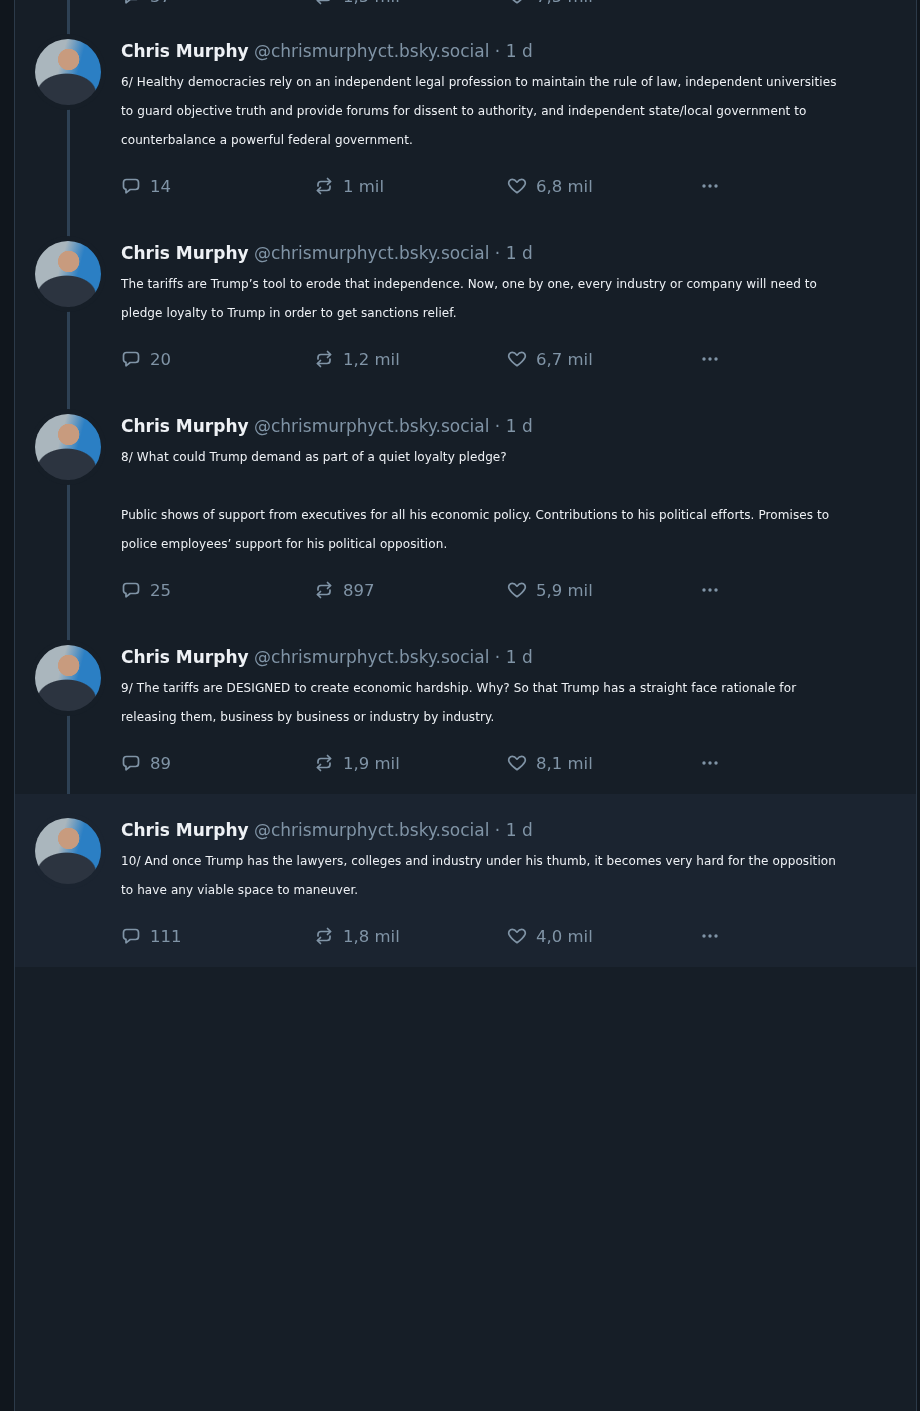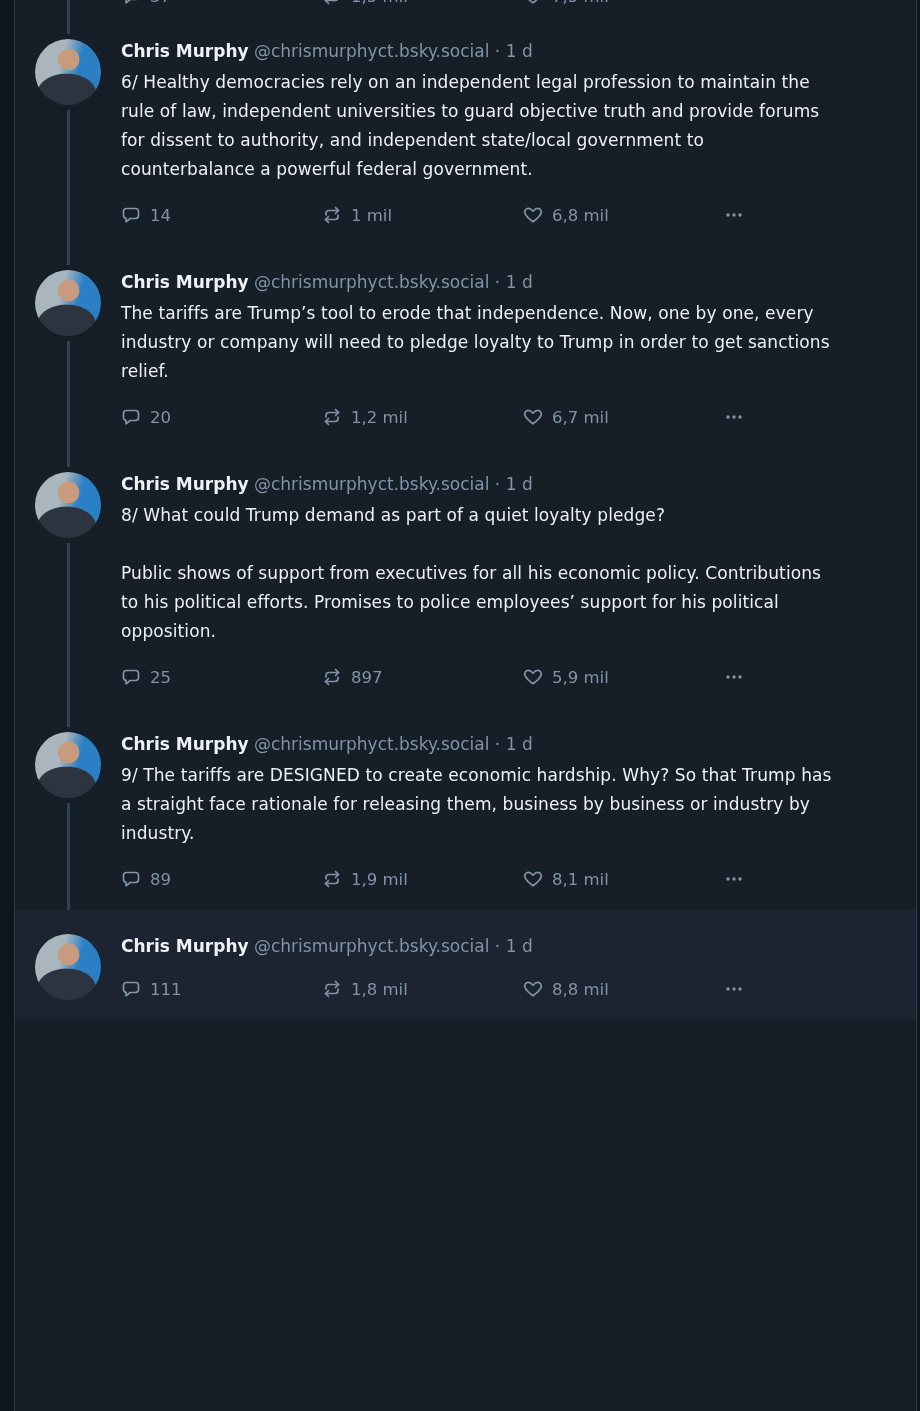--- a/index.html
+++ b/index.html
@@ -47,27 +47,27 @@
       radial-gradient(circle 11px at 51% 31%, #c89b7e 95%, rgba(0,0,0,0)),
       radial-gradient(ellipse 30px 20px at 48% 82%, #2c3440 95%, rgba(0,0,0,0)),
       linear-gradient(105deg, #aab6bd 38%, #2b7fc4 62%);
   }
   .post.highlighted .avatar{box-shadow:0 0 0 5px var(--highlight-bg);}
   .content{flex:1;min-width:0;}
   .header{font-size:17px;line-height:24px;margin-bottom:5px;white-space:nowrap;}
   .author-name{font-weight:700;color:var(--text);}
   .author-handle,.post-time,.sep{color:var(--muted);font-weight:400;}
   .body p{
-    margin:0;font-size:17px;line-height:29px;color:var(--text);
+    margin:0;font-size:12px;line-height:29px;color:var(--text);
     max-width:722px;letter-spacing:.1px;
   }
   .body p + p{margin-top:29px;}
   .stats{
     display:grid;grid-template-columns:193px 193px 193px auto;
-    margin-top:16px;height:30px;align-items:center;gap:8px;
+    margin-top:16px;height:30px;align-items:center;
   }
   .stat{
     display:flex;align-items:center;gap:9px;color:var(--muted);
     font-size:16.5px;background:none;border:none;padding:0;
     font-family:inherit;cursor:pointer;justify-self:start;
   }
   .stat svg{display:block;}
   .spacer{flex:1;background:var(--feed-bg);z-index:1;}
 </style>
 </head>
@@ -346,20 +346,21 @@
         <div class="avatar"></div>
       </div>
     <div class="content">
       <div class="header">
         <span class="author-name">Chris Murphy</span>
         <span class="author-handle">@chrismurphyct.bsky.social</span>
         <span class="sep">·</span>
         <span class="post-time">1 d</span>
       </div>
       <div class="body">
+        <p>10/ And once Trump has the lawyers, colleges and industry under his thumb, it becomes very hard for the opposition to have any viable space to maneuver.</p>
       </div>
       <div class="stats">
         <button class="stat">
             <span>
               <svg class="reply-svg" width="20" height="20" viewBox="0 0 20 20" fill="none" stroke="currentColor" stroke-width="1.7" stroke-linejoin="round" stroke-linecap="round">
                 <path d="M5.5 3.5h9a3 3 0 0 1 3 3v4a3 3 0 0 1-3 3H9.2L5 16.8v-3.4A3 3 0 0 1 2.5 10.5v-4a3 3 0 0 1 3-3z"></path>
               </svg>
             </span>
             <span>111</span>
           </button>
@@ -373,21 +374,21 @@
               </svg>
             </span>
             <span>1,8 mil</span>
           </button>
         <button class="stat">
             <span>
               <svg class="heart-svg" width="20" height="20" viewBox="0 0 20 20" fill="none" stroke="currentColor" stroke-width="1.7" stroke-linejoin="round" stroke-linecap="round">
                 <path d="M10 16.7S3.9 12.6 2.1 8.7C.9 5.9 2.8 3.4 5.3 3.4c1.8 0 3.2 1 4.7 2.8 1.5-1.8 2.9-2.8 4.7-2.8 2.5 0 4.4 2.5 3.2 5.3-1.8 3.9-7.9 8-7.9 8z"></path>
               </svg>
             </span>
-            <span>8,8 mil</span>
+            <span>4,0 mil</span>
           </button>
         <button class="stat">
             <span>
               <svg class="dots-svg" width="20" height="20" viewBox="0 0 20 20" fill="currentColor">
                 <circle cx="4" cy="10" r="1.7"></circle>
                 <circle cx="10" cy="10" r="1.7"></circle>
                 <circle cx="16" cy="10" r="1.7"></circle>
               </svg>
             </span>
           </button>

